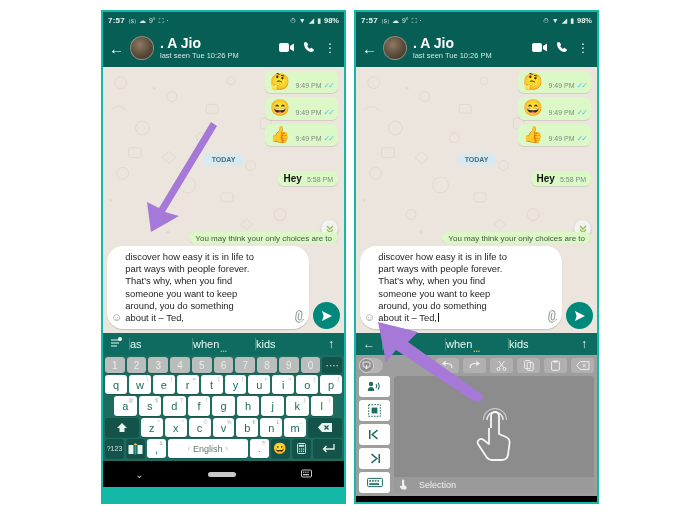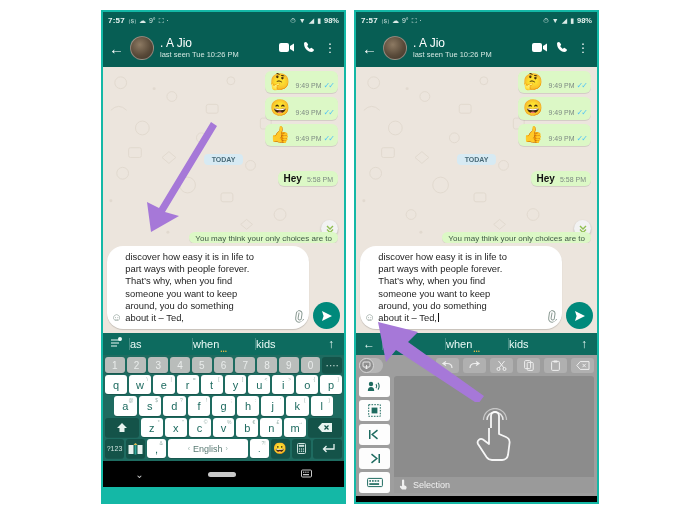--- a/index.html
+++ b/index.html
@@ -26,21 +26,21 @@
   .sb-batt { font-size:7.5px; font-weight:600; }
 
   
   .chathdr { height:38px; background:#075E54; display:flex; align-items:center;
              padding:0 6px; gap:6px; }
   .back-arrow { color:#fff; font-size:15px; line-height:1; }
   .avatar { width:24px; height:24px; border-radius:50%;
             background: radial-gradient(circle at 40% 35%, #8d7a63 0%, #5a4b3a 55%, #3d3226 100%);
             border:1px solid rgba(255,255,255,.35); flex:0 0 auto; }
   .hdr-names { flex:1; min-width:0; line-height:1.12; }
-  .hdr-title { color:#fff; font-size:12px; font-weight:400; white-space:nowrap;
+  .hdr-title { color:#fff; font-size:14px; font-weight:700; white-space:nowrap;
                overflow:hidden; text-overflow:ellipsis; }
   .hdr-sub { color:#d2e7e1; font-size:7.5px; white-space:nowrap;
              overflow:hidden; text-overflow:ellipsis; }
   .hdr-act { display:flex; align-items:center; gap:9px; padding-right:2px; }
   .hdr-act span { color:#fff; }
 
   
   .chat { position:relative; background:#ece5dd; height:176px; overflow:hidden; }
   .wallpaper { position:absolute; inset:0; opacity:.5; }
   .msgs { position:relative; padding:4px 6px 0 6px; display:flex;
@@ -119,21 +119,21 @@
             display:flex; align-items:center; justify-content:center;
             font-size:9px; color:#e8e8e8; }
   .ccbody { display:flex; gap:4px; }
   .ccside { display:flex; flex-direction:column; gap:3px; width:31px; }
   .ccside-btn { height:21px; background:#fdfdfd; border-radius:3px;
                 display:flex; align-items:center; justify-content:center;
                 font-size:10px; color:#1e6b60; }
   .touchpad { flex:1; background:#8c8c8c; border-radius:3px; position:relative;
               display:flex; align-items:center; justify-content:center; }
   .tp-label { position:absolute; left:0; right:0; bottom:0; height:16px;
-              background:#9a9a9a; display:flex; align-items:center; gap:6px;
+              background:#9a9a9a; display:flex; align-items:center; gap:12px;
               padding-left:5px; color:#f0f0f0; font-size:9px; }
 
   
   .navbar { height:26px; background:#000; display:flex; align-items:center;
             justify-content:space-around; color:#c9c9c9; font-size:10px; }
   .nav-pill { width:28px; height:5px; border-radius:3px; background:#c9c9c9; }
 
   
   .arrow { position:absolute; pointer-events:none; }
 </style>

